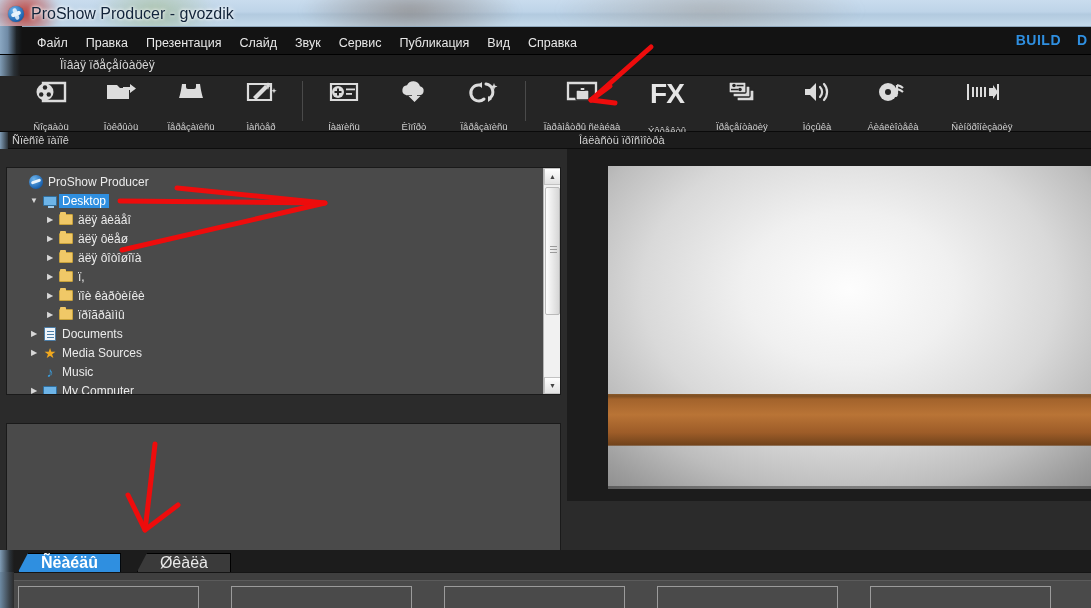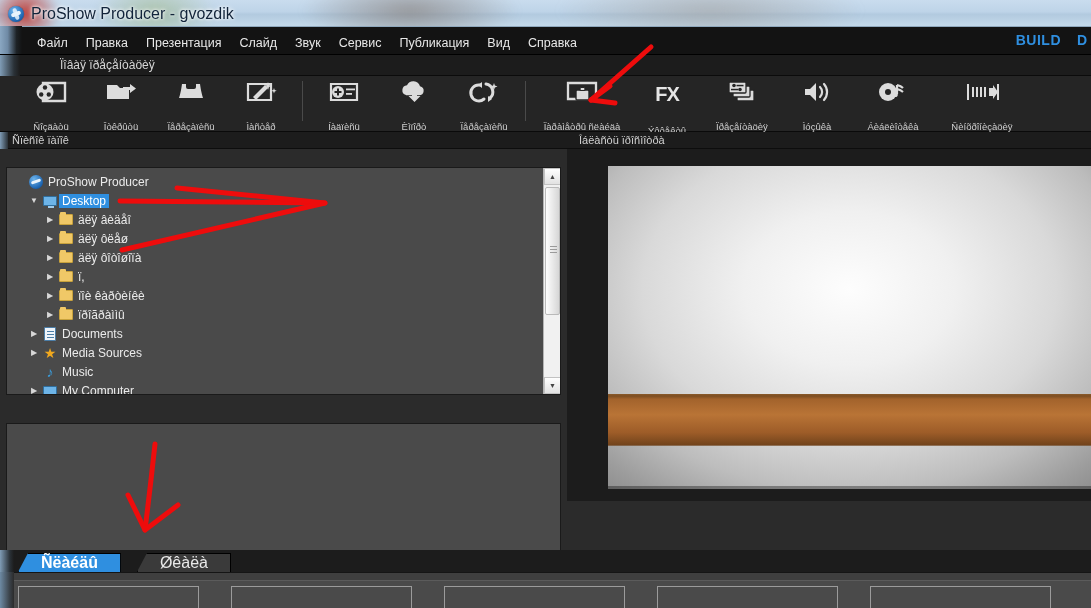--- a/index.html
+++ b/index.html
@@ -98,21 +98,21 @@
     display: flex; align-items: flex-start; padding-left: 16px;
   }
   .tool {
     width: 70px; height: 54px; display: flex; flex-direction: column;
     align-items: center; justify-content: flex-start; padding-top: 4px;
     cursor: pointer; position: relative;
   }
   .tool .glyph { height: 30px; display: flex; align-items: center; justify-content: center; }
   .tool .tlabel { font-size: 9.5px; color: #cfcfcf; margin-top: 17px; white-space: nowrap; }
   .tool-sep { width: 1px; height: 40px; background: #4a4a4a; margin: 5px 6px 0 6px; flex: none; }
-  .fx-text { font-size: 20px; font-weight: bold; color: #e6e6e6; letter-spacing: -1px; line-height: 28px; }
+  .fx-text { font-size: 28px; font-weight: bold; color: #e6e6e6; letter-spacing: -1px; line-height: 28px; }
 
   
   .body-area {
     position: absolute; left: 0; top: 132px; width: 1091px; height: 418px;
     background: #2b2b2b;
     padding-left: 10px;
   }
 
   
   .left-col { position: absolute; left: 0; top: 0; width: 567px; height: 418px; }

